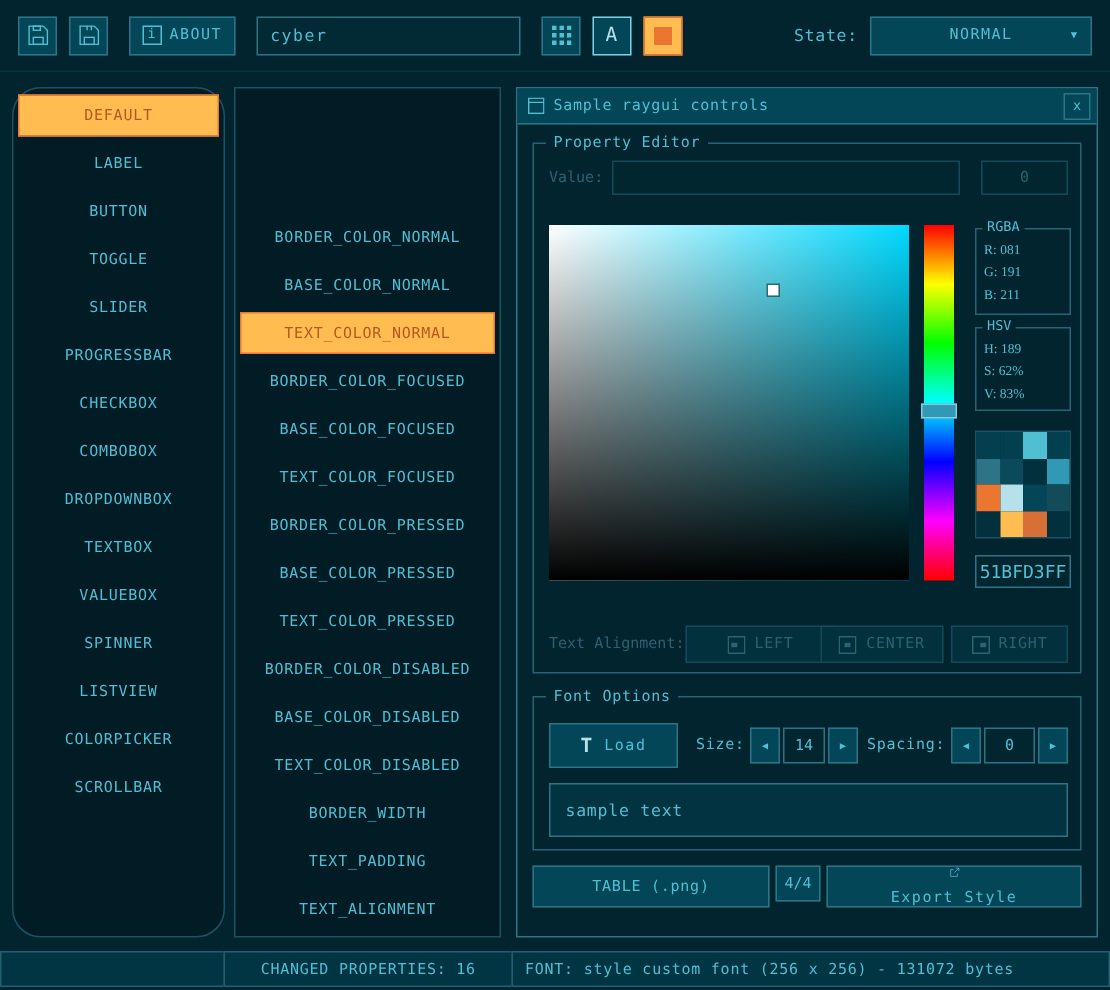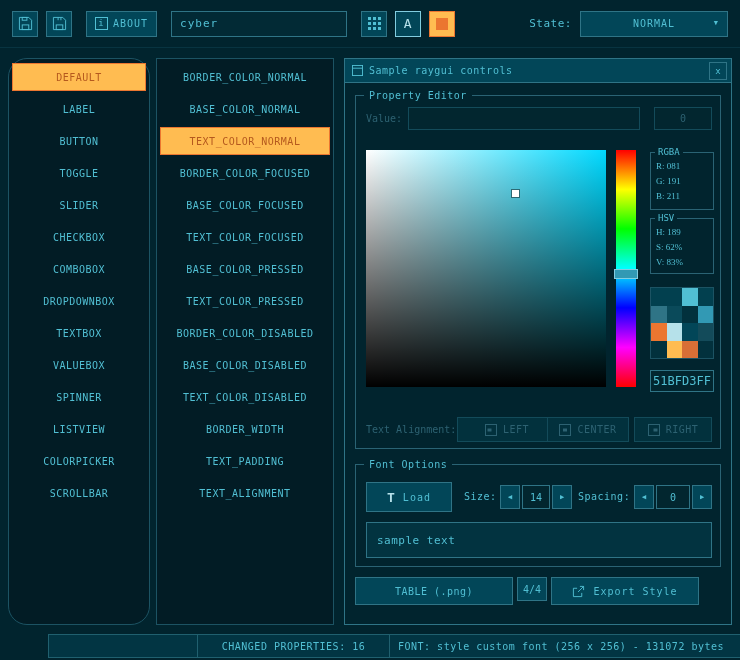--- a/index.html
+++ b/index.html
@@ -25,21 +25,21 @@
   .grid-btn{margin-left:6px;}
   .orange-sq{width:12px;height:12px;background:var(--orange-border);display:block;}
   .state-group{margin-left:auto;display:flex;align-items:center;gap:8px;}
   .state-label{font-size:11px;letter-spacing:0.5px;}
   .dropdown{width:148px;height:26px;border:1px solid var(--border);background:var(--base);display:flex;align-items:center;justify-content:center;position:relative;font-size:10px;letter-spacing:1px;cursor:pointer;}
   .chev{position:absolute;right:8px;font-size:7px;line-height:1;}
 
   
   .list{position:absolute;top:58px;height:567px;background:var(--panel);border:1px solid #1c5363;display:flex;flex-direction:column;gap:4px;padding:4px 3px;}
   .controls-list{left:8px;width:142px;border-radius:19px;}
-  .props-list{left:156px;width:178px;}
+  .props-list{left:156px;width:178px;justify-content:flex-end;}
   .list-item{flex:none;height:28px;display:flex;align-items:center;justify-content:center;font-size:10px;letter-spacing:0.5px;color:var(--text);border:1px solid transparent;cursor:pointer;white-space:nowrap;}
   .list-item.selected{background:var(--orange-base);border-color:var(--orange-border);color:var(--orange-text);}
 
   
   .window{position:absolute;left:344px;top:58px;width:388px;height:567px;border:1px solid var(--border);background:var(--bg);}
   .titlebar{position:absolute;left:0;top:0;right:0;height:24px;background:var(--base);border-bottom:1px solid var(--border);display:flex;align-items:center;gap:6px;padding:0 4px 0 7px;font-size:10px;letter-spacing:0.5px;}
   .close-btn{margin-left:auto;width:18px;height:18px;border:1px solid var(--border);background:var(--base);color:var(--text);font-family:inherit;font-size:9px;display:flex;align-items:center;justify-content:center;cursor:pointer;padding:0;}
 
   .group{position:absolute;border:1px solid var(--line);}
   .group-label{position:absolute;top:-7px;left:8px;background:var(--bg);padding:0 5px;font-size:10px;line-height:13px;letter-spacing:0.5px;color:var(--text);white-space:nowrap;}
@@ -78,24 +78,24 @@
   .size-label{left:108px;} .spacing-label{left:222px;}
   .spin{position:absolute;top:20px;height:24px;display:flex;gap:2px;}
   .spin-size{left:144px;} .spin-spacing{left:278px;}
   .spin .arrow{width:20px;height:24px;border:1px solid var(--border);background:var(--base);color:var(--text);font-family:inherit;font-size:7px;display:flex;align-items:center;justify-content:center;cursor:pointer;padding:0;}
   .spin .spin-val{height:24px;border:1px solid var(--border);background:#02262f;display:flex;align-items:center;justify-content:center;font-size:10px;cursor:text;}
   .spin-size .spin-val{width:28px;} .spin-spacing .spin-val{width:34px;}
   .sample-box{position:absolute;left:10px;top:57px;width:346px;height:36px;border:1px solid var(--border);background:#023340;display:flex;align-items:center;padding:0 10px;font-size:11px;letter-spacing:0.5px;cursor:text;}
 
   .combo-main{position:absolute;left:10px;top:518px;width:158px;height:28px;background:var(--base);border:1px solid var(--border);color:var(--text);font-family:inherit;font-size:10px;letter-spacing:0.5px;display:flex;align-items:center;justify-content:center;cursor:pointer;padding:0;}
   .combo-count{position:absolute;left:172px;top:518px;width:30px;height:24px;border:1px solid var(--border);background:var(--base);display:flex;align-items:center;justify-content:center;font-size:10px;cursor:pointer;}
-  .export-btn{position:absolute;left:206px;top:518px;width:148px;height:28px;background:var(--base);border:1px solid var(--border);color:var(--text);font-family:inherit;font-size:10px;letter-spacing:1px;display:flex;align-items:center;justify-content:center;gap:8px;cursor:pointer;padding:0;}
+  .export-btn{position:absolute;left:206px;top:518px;width:170px;height:28px;background:var(--base);border:1px solid var(--border);color:var(--text);font-family:inherit;font-size:10px;letter-spacing:1px;display:flex;align-items:center;justify-content:center;gap:8px;cursor:pointer;padding:0;flex-direction:column;}
 
   
-  .sbar-seg{position:absolute;top:634px;height:24px;border:1px solid #20606f;background:var(--status-bg);display:flex;align-items:center;font-size:10px;letter-spacing:0.5px;color:var(--text);white-space:nowrap;margin-left:48px;}
+  .sbar-seg{position:absolute;top:634px;height:24px;border:1px solid #20606f;background:var(--status-bg);display:flex;align-items:center;font-size:10px;letter-spacing:0.5px;color:var(--text);white-space:nowrap;}
   .seg1{left:0;width:150px;}
   .seg2{left:149px;width:193px;justify-content:center;}
   .seg3{left:341px;width:399px;padding-left:8px;}
 </style>
 </head>
 <body>
 
 <div class="app">
 
   <div class="toolbar">
@@ -146,38 +146,40 @@
       </div>
     </div>
   </div>
 
   <div class="list controls-list">
     <div class="list-item selected">DEFAULT</div>
     <div class="list-item">LABEL</div>
     <div class="list-item">BUTTON</div>
     <div class="list-item">TOGGLE</div>
     <div class="list-item">SLIDER</div>
+    <div class="list-item">PROGRESSBAR</div>
     <div class="list-item">CHECKBOX</div>
     <div class="list-item">COMBOBOX</div>
     <div class="list-item">DROPDOWNBOX</div>
     <div class="list-item">TEXTBOX</div>
     <div class="list-item">VALUEBOX</div>
     <div class="list-item">SPINNER</div>
     <div class="list-item">LISTVIEW</div>
     <div class="list-item">COLORPICKER</div>
     <div class="list-item">SCROLLBAR</div>
   </div>
 
   <div class="list props-list">
     <div class="list-item">BORDER_COLOR_NORMAL</div>
     <div class="list-item">BASE_COLOR_NORMAL</div>
     <div class="list-item selected">TEXT_COLOR_NORMAL</div>
     <div class="list-item">BORDER_COLOR_FOCUSED</div>
     <div class="list-item">BASE_COLOR_FOCUSED</div>
     <div class="list-item">TEXT_COLOR_FOCUSED</div>
+    <div class="list-item">BORDER_COLOR_PRESSED</div>
     <div class="list-item">BASE_COLOR_PRESSED</div>
     <div class="list-item">TEXT_COLOR_PRESSED</div>
     <div class="list-item">BORDER_COLOR_DISABLED</div>
     <div class="list-item">BASE_COLOR_DISABLED</div>
     <div class="list-item">TEXT_COLOR_DISABLED</div>
     <div class="list-item">BORDER_WIDTH</div>
     <div class="list-item">TEXT_PADDING</div>
     <div class="list-item">TEXT_ALIGNMENT</div>
   </div>
 

